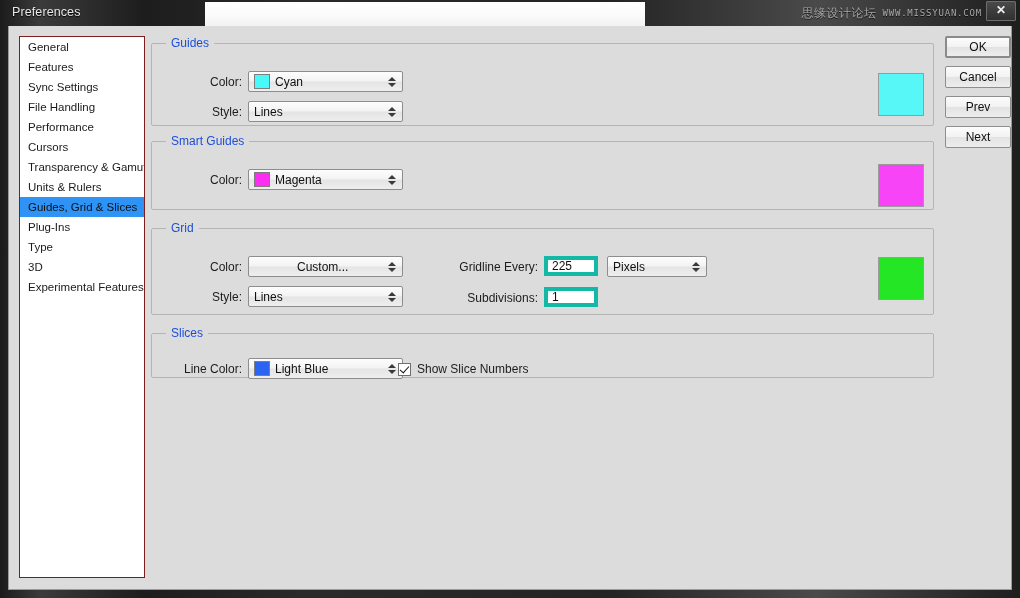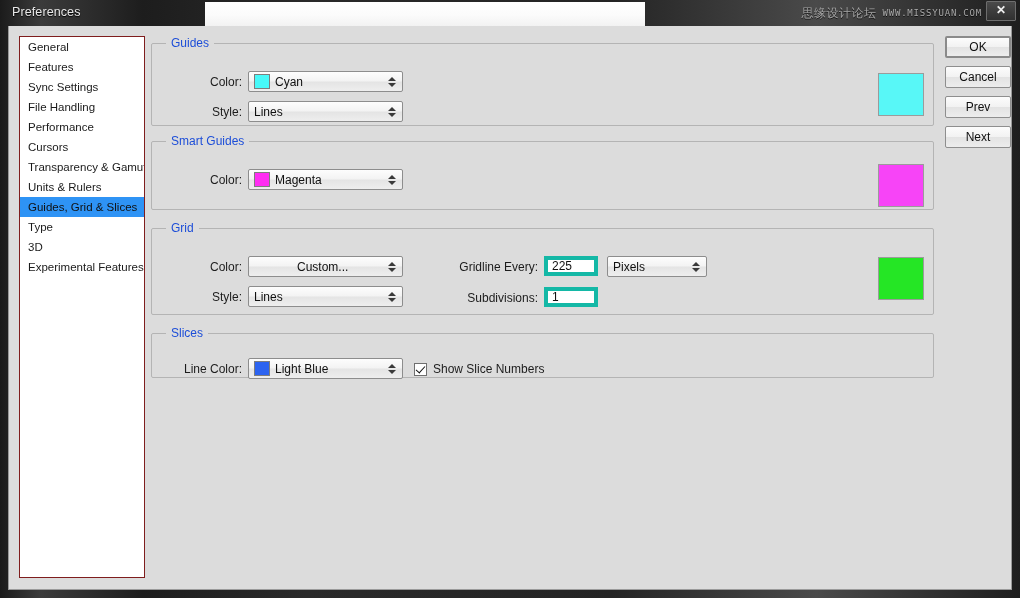--- a/index.html
+++ b/index.html
@@ -319,20 +319,21 @@
     <div id="sidebar">
       <div class="sidebar-item">General</div>
       <div class="sidebar-item">Features</div>
       <div class="sidebar-item">Sync Settings</div>
       <div class="sidebar-item">File Handling</div>
       <div class="sidebar-item">Performance</div>
       <div class="sidebar-item">Cursors</div>
       <div class="sidebar-item">Transparency &amp; Gamut</div>
       <div class="sidebar-item">Units &amp; Rulers</div>
       <div class="sidebar-item selected">Guides, Grid &amp; Slices</div>
+      <div class="sidebar-item">Plug-Ins</div>
       <div class="sidebar-item">Type</div>
       <div class="sidebar-item">3D</div>
       <div class="sidebar-item">Experimental Features</div>
     </div>
 
     <div id="main-panel">
 
       <fieldset class="group" id="group-guides">
         <legend>Guides</legend>
         <div class="field-label" style="left:20px; top:25px; width:70px;">Color:</div>
@@ -408,21 +409,21 @@
         <legend>Slices</legend>
         <div class="field-label" style="left:14px; top:22px; width:76px;">Line Color:</div>
         <div class="combo" style="left:96px; top:18px; width:155px;">
           <span class="swatch" style="background:#2c63f0"></span>
           <span class="combo-text">Light Blue</span>
           <span class="spinner">
             <span class="tri-up"></span>
               <span class="tri-down"></span>
           </span>
         </div>
-        <div class="checkbox-row" style="left:262px; top:22px;">
+        <div class="checkbox-row" style="left:246px; top:22px;">
           <span class="checkbox-box checked"></span>
           <span>Show Slice Numbers</span>
         </div>
       </fieldset>
 
     </div>
 
     <div id="button-column">
       <div class="dlg-button default">OK</div>
       <div class="dlg-button">Cancel</div>

